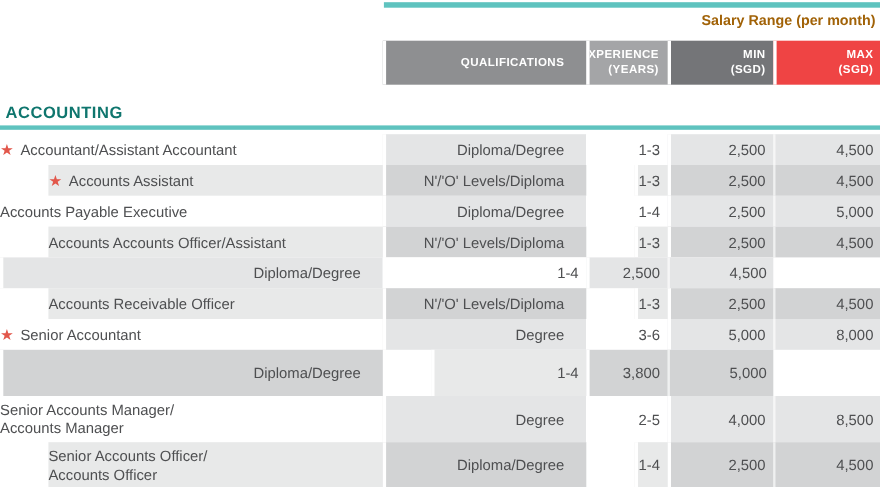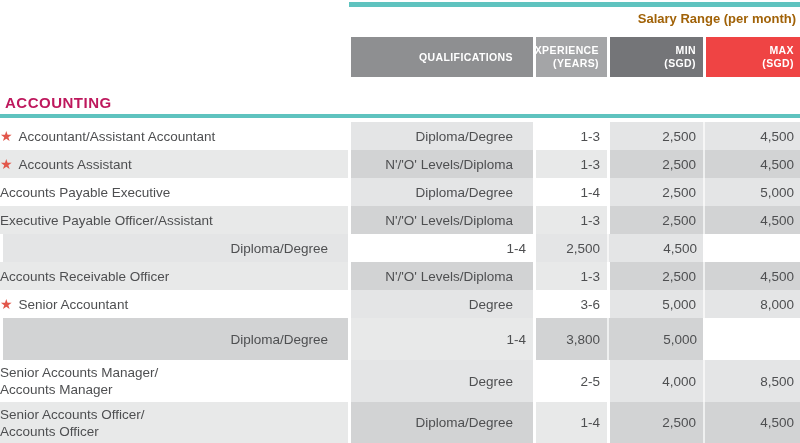--- a/index.html
+++ b/index.html
@@ -45,21 +45,21 @@
   }
   .h-spacer { background:transparent; }
   .h-qual   { background:#8e8f91; border-left:3px solid #fff; padding-right:20px; }
   .h-exp    { background:#a4a5a7; border-left:3px solid #fff; padding-right:8px; }
   .h-min    { background:#747578; border-left:3px solid #fff; padding-right:7px; }
   .h-max    { background:#ef4444; border-left:3px solid #fff; padding-right:6px; }
 
   
   .section-title {
     position:absolute; left:5px; top:94px;
-    color:#be185d; font-weight:bold; font-size:15px; letter-spacing:0.5px;
+    color:#0f766e; font-weight:bold; font-size:15px; letter-spacing:0.5px;
   }
   .section-rule {
     position:absolute; left:0; top:114px;
     width:800px; height:4px; background:#5fc3bf;
   }
 
   
   .table-body { position:absolute; left:0; top:122px; }
   .row-h1 { height:28px; }
   .row-h2 { height:42px; }
@@ -67,21 +67,21 @@
 
   .c-title { padding-right:10px; }
   .c-title .inner { width:100%; text-align:left; white-space:pre-line; line-height:17px; }
   .c-qual  { border-left:3px solid #fff; padding-right:20px; }
   .c-exp   { border-left:3px solid #fff; padding-right:7px; }
   .c-min   { border-left:3px solid #fff; padding-right:7px; }
   .c-max   { border-left:2px solid rgba(255,255,255,0.65); padding-right:6px; }
 
   .r-light .c-title, .r-light .c-exp { background:#ffffff; }
   .r-light .c-qual, .r-light .c-min, .r-light .c-max { background:#e4e5e6; }
-  .r-dark  .c-title, .r-dark .c-exp { background:#e8e9e9; }
+  .r-dark  .c-title, .r-dark .c-exp { background:#e8e9e9;margin-left:44px; }
   .r-dark  .c-qual, .r-dark .c-min, .r-dark .c-max { background:#d2d3d4; }
 
   .star-icon {
     color:#e2574b; font-size:14px;
     margin-right:6px;
     display:inline-block;
   }
 </style>
 </head>
 <body>
@@ -132,21 +132,21 @@
           <div class="inner"><span>Accounts Payable Executive</span></div>
         </div>
       <div class="cell c-qual">Diploma/Degree</div>
       <div class="cell c-exp">1-4</div>
       <div class="cell c-min">2,500</div>
       <div class="cell c-max">5,000</div>
     </div>
 
     <div class="grid-row r-dark row-h1">
       <div class="cell c-title">
-          <div class="inner"><span>Executive Payable Officer/Assistant</span></div>
+          <div class="inner"><span>Accounts Accounts Officer/Assistant</span></div>
         </div>
       <div class="cell c-qual">N'/'O' Levels/Diploma</div>
       <div class="cell c-exp">1-3</div>
       <div class="cell c-min">2,500</div>
       <div class="cell c-max">4,500</div>
     </div>
 
     <div class="grid-row r-light row-h1">
       <div class="cell c-qual">Diploma/Degree</div>
       <div class="cell c-exp">1-4</div>

